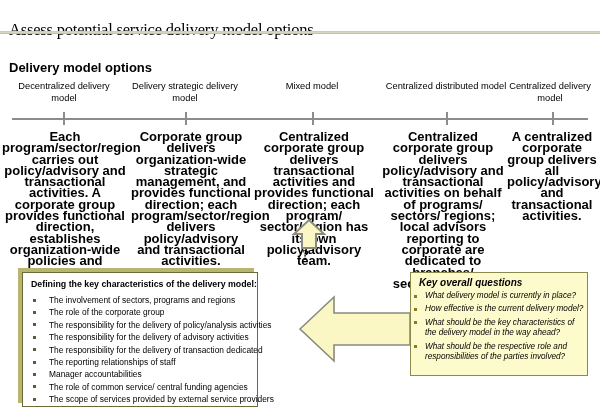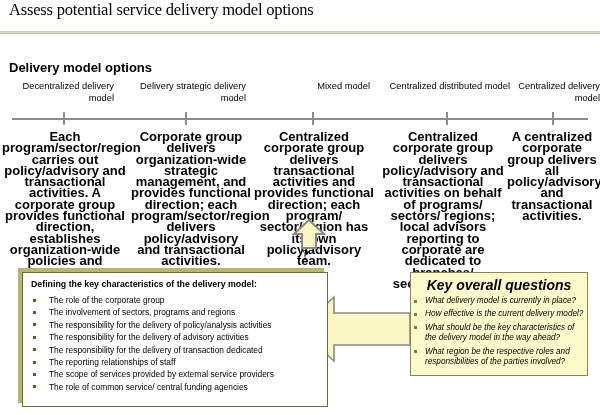--- a/index.html
+++ b/index.html
@@ -6,21 +6,21 @@
   body{
     width:600px;height:415px;
     background:#ffffff;
     font-family:"Liberation Sans", sans-serif;
     color:#000;
     overflow:hidden;
     position:relative;
   }
   
   #slide-title{
-    position:absolute; left:9px; top:0;
+    position:absolute; left:9px; top:20px;
     font-family:"Liberation Serif", serif;
     font-size:16.5px; letter-spacing:-0.2px;
     white-space:nowrap;
   }
   #title-rule{
     position:absolute; left:0px; top:31px; width:600px; height:3px;
     background:linear-gradient(to bottom,#c9c7ad 0%,#d8d6c0 50%,#b9b79d 100%);
   }
   
   #section-label{
@@ -32,31 +32,31 @@
     position:absolute; left:12px; top:118px; width:576px; height:2px;
     background:#8c8c8c;
   }
   .axis-tick{
     position:absolute; width:2px; height:13px; background:#8c8c8c; top:112px;
   }
   
   .col-head{
     position:absolute; top:80px;
     font-size:9.3px; line-height:12px;
-    text-align:right;
+    text-align:center;
   }
   .col-body{
     position:absolute; top:131px;
     font-size:13px; line-height:11.3px;
     font-weight:bold;
     text-align:center;
   }
   
   #characteristics-box{
-    position:absolute; left:22px; top:272px; width:306px; height:135px;
+    position:absolute; left:22px; top:272px; width:236px; height:135px;
     background:#ffffff;
     border:1.5px solid #6b6b3a;
     box-shadow:-4px -4px 0 0 #b7b56e;
     box-sizing:border-box;
   }
   #char-title{
     position:absolute; left:8px; top:6px;
     font-size:8.8px; font-weight:bold;
   }
   #char-list{
@@ -75,22 +75,22 @@
     width:3px; height:3px; background:#5d5d35;
   }
   
   #questions-box{
     position:absolute; left:410px; top:272px; width:178px; height:104px;
     background:#fdfacb;
     border:1.2px solid #8a8a4e;
     box-sizing:border-box;
   }
   #questions-title{
-    font-size:14px; font-weight:bold; font-style:italic;
-    text-align:center; margin:4px 0 3px 0;
+    font-size:10px; font-weight:bold; font-style:italic;
+    text-align:left; margin:4px 0 3px 8px;
   }
   #questions-list{
     margin:0; padding:0; list-style:none;
   }
   #questions-list li{
     position:relative;
     font-size:8.2px; line-height:10.4px;
     font-style:italic;
     padding-left:14px; 
     margin-bottom:3px;
@@ -145,32 +145,33 @@
 
 <span id="left-arrow">
   <svg width="114" height="74" viewBox="0 0 114 74">
     <polygon points="2,37 36,5 36,21 112,21 112,53 36,53 36,69" fill="#fbf7c4" stroke="#8a8a80" stroke-width="1.6"></polygon>
   </svg>
 </span>
 
 <div id="characteristics-box">
   <div id="char-title">Defining the key characteristics of the delivery model:</div>
   <ul id="char-list">
+    <li>The involvement of sectors, programs and regions</li>
     <li>The role of the corporate group</li>
-    <li>The involvement of sectors, programs and regions</li>
     <li>The responsibility for the delivery of policy/analysis activities</li>
     <li>The responsibility for the delivery of advisory activities</li>
     <li>The responsibility for the delivery of transaction dedicated</li>
     <li>The reporting relationships of staff</li>
+    <li>Manager accountabilities</li>
+    <li>The role of common service/ central funding agencies</li>
     <li>The scope of services provided by external service providers</li>
-    <li>The role of common service/ central funding agencies</li>
   </ul>
 </div>
 
 <div id="questions-box">
   <div id="questions-title">Key overall questions</div>
   <ul id="questions-list">
     <li>What delivery model is currently in place?</li>
     <li>How effective is the current delivery model?</li>
     <li>What should be the key characteristics of the delivery model in the way ahead?</li>
-    <li>What region be the respective roles and responsibilities of the parties involved?</li>
+    <li>What should be the respective role and responsibilities of the parties involved?</li>
   </ul>
 </div>
 
 </body></html>

